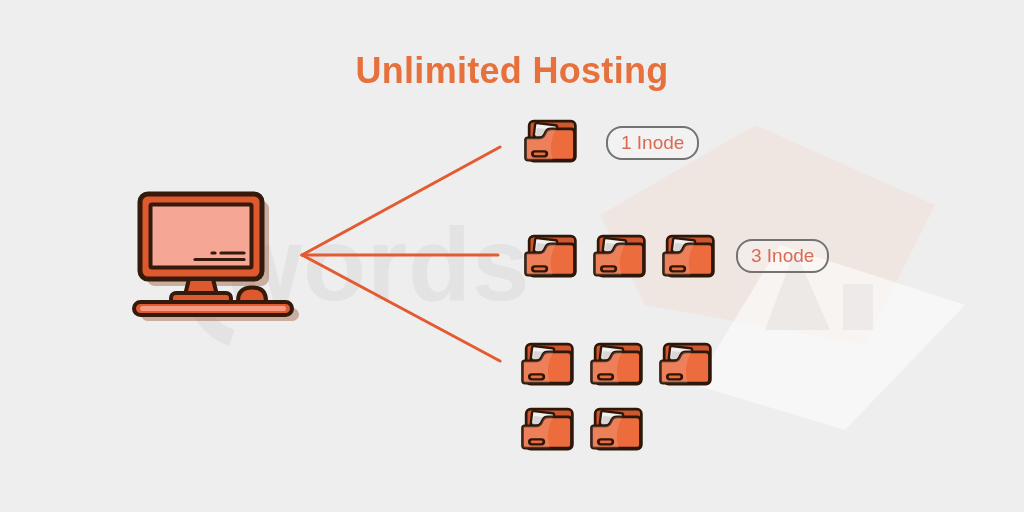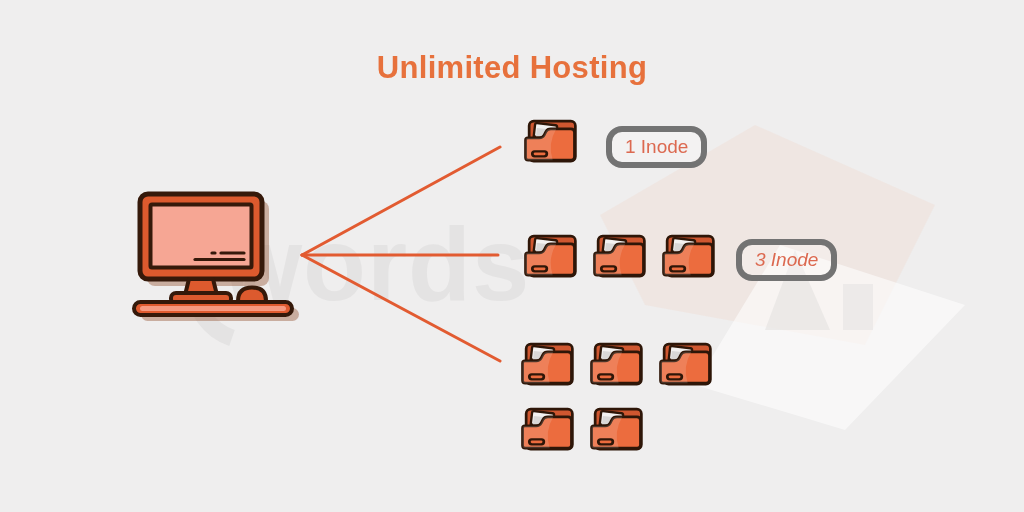--- a/index.html
+++ b/index.html
@@ -16,42 +16,42 @@
     position:absolute;left:222px;top:213px;
     font-size:103px;font-weight:700;letter-spacing:1px;
     color:#e4e3e3;line-height:1;
     user-select:none;
   }
   .wm-shapes{position:absolute;inset:0;}
   
   .title{
     position:absolute;left:0;right:0;top:50px;z-index:3;
     text-align:center;
-    font-size:31px;font-weight:800;letter-spacing:.3px;
+    font-size:36px;font-weight:800;letter-spacing:.3px;
     color:#e7713c;
   }
   
   .lines{position:absolute;inset:0;z-index:1;pointer-events:none;}
   
   .computer{position:absolute;left:126px;top:182px;z-index:2;}
   
   .folders{position:absolute;display:flex;flex-wrap:wrap;gap:13px 11px;z-index:2;}
   .g0-folders{left:521px;top:116px;width:60px;}
   .g1-folders{left:521px;top:231px;width:210px;}
   .g2-folders{left:518px;top:339px;width:198px;}
   .inode-label{
     position:absolute;z-index:2;
-    border:6px solid #737373;border-radius:16px;
+    border:2px solid #737373;border-radius:16px;
     color:#dc6950;font-size:19px;font-weight:400;
     padding:3px 13px;line-height:24px;
     background:rgba(255,255,255,0.25);
     white-space:nowrap;
   }
   .g0-label{left:606px;top:126px;}
-  .g1-label{left:736px;top:239px;font-style:italic;}
+  .g1-label{left:736px;top:239px;}
   .g2-label{left:735px;top:380px;}
 </style>
 </head>
 <body>
 
 <div class="canvas">
 
   <div class="wm-layer">
     <svg class="wm-shapes" viewBox="0 0 1024 512">
       <polygon points="600,215 755,125 935,205 865,345 645,305" fill="rgba(240,195,170,0.16)"></polygon>

